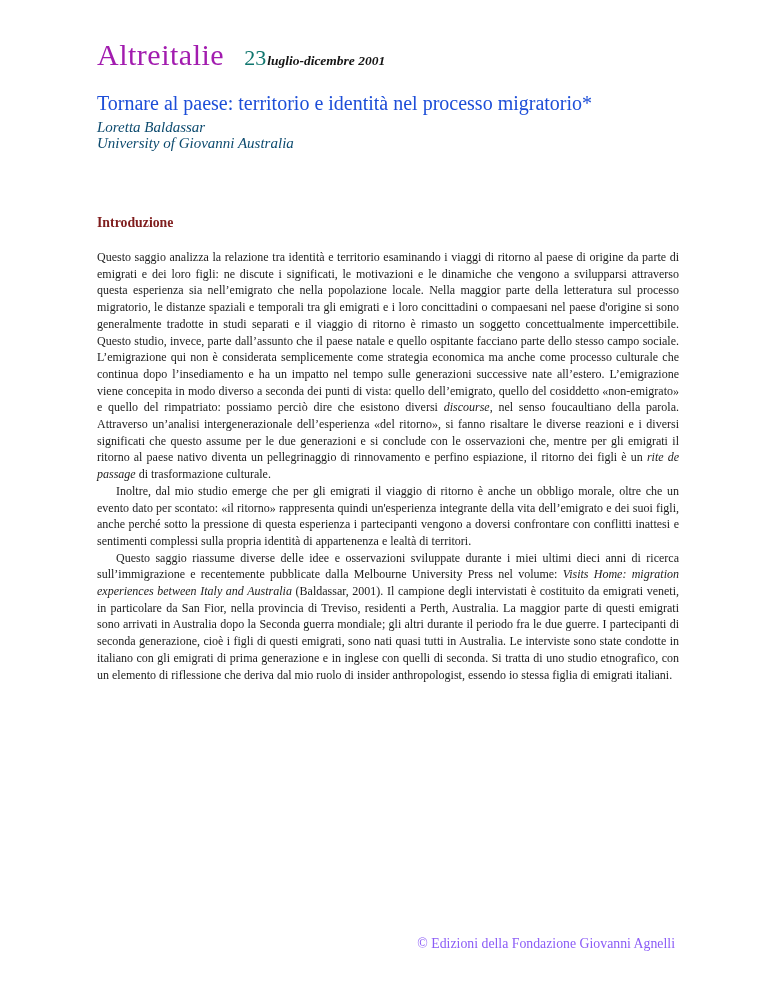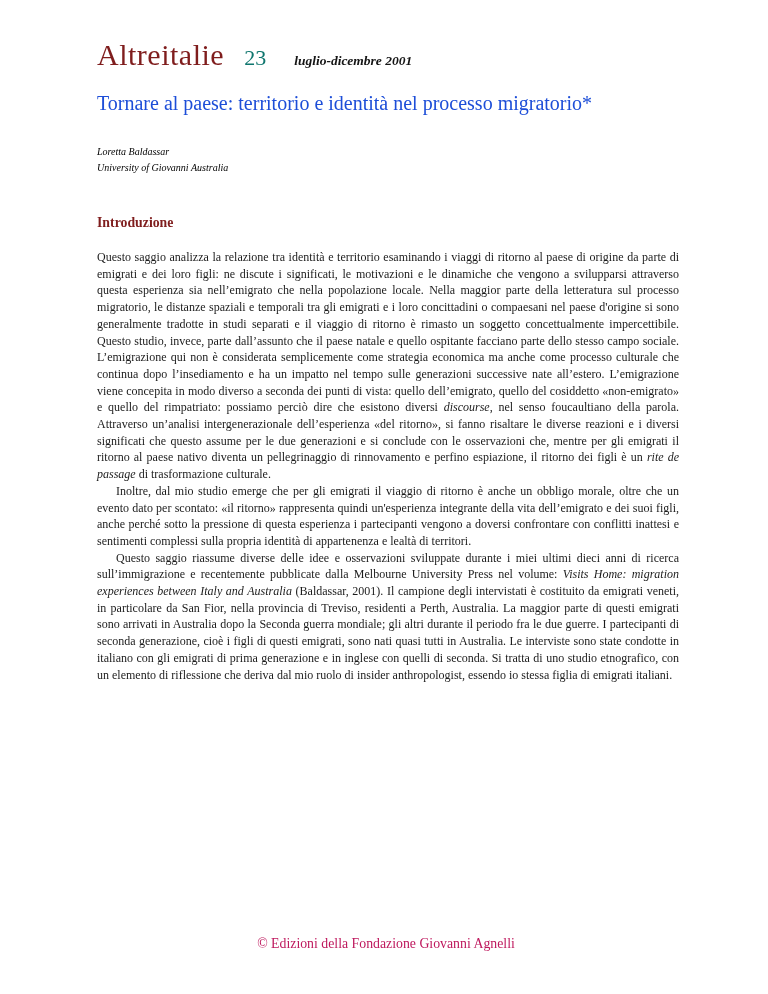--- a/index.html
+++ b/index.html
@@ -30,41 +30,41 @@
   }
   .issue-number {
     font-size: 22px;
     margin-left: 20px;
     color: #0f766e;
   }
   .issue-date {
     font-size: 13.5px;
     font-weight: bold;
     font-style: italic;
-    margin-left: 28px;
+    margin-left: 1px;
     color: #151515;
   }
   .article-title {
     position: absolute;
     left: 97px;
     top: 92px;
     width: 582px;
     font-size: 20px;
     font-weight: normal;
     margin: 0;
     color: #1d4ed8;
   }
   .author-block {
     position: absolute;
     left: 97px;
-    top: 144px;
+    top: 120px;
     font-style: italic;
-    font-size: 10px;
+    font-size: 15px;
     line-height: 15.5px;
-    color: #000000;
+    color: #0c4a6e;
   }
   .content {
     position: absolute;
     left: 97px;
     top: 203px;
     width: 582px;
   }
   .section-heading {
     font-size: 13.8px;
     font-weight: bold;
@@ -82,32 +82,32 @@
     text-indent: 19px;
   }
   .body-para em {
     font-style: italic;
   }
   .page-footer {
     position: absolute;
     left: 97px;
     top: 936px;
     width: 578px;
-    text-align: center;
+    text-align: right;
     font-size: 13.8px;
-    color: #be185d;
+    color: #8b5cf6;
   }
 </style>
 </head>
 <body>
 
 <div class="page" style="background: rgb(255, 255, 255);">
 
   <div class="journal-header">
-    <span class="journal-name" style="color: #7f1d1d;">Altreitalie</span>
+    <span class="journal-name" style="color: #a21caf;">Altreitalie</span>
     <span class="issue-number">23</span>
     <span class="issue-date">luglio-dicembre 2001</span>
   </div>
 
   <h1 class="article-title">Tornare al paese: territorio e identità nel processo migratorio*</h1>
 
   <div class="author-block">
     <div>Loretta Baldassar</div>
     <div>University of Giovanni Australia</div>
   </div>

